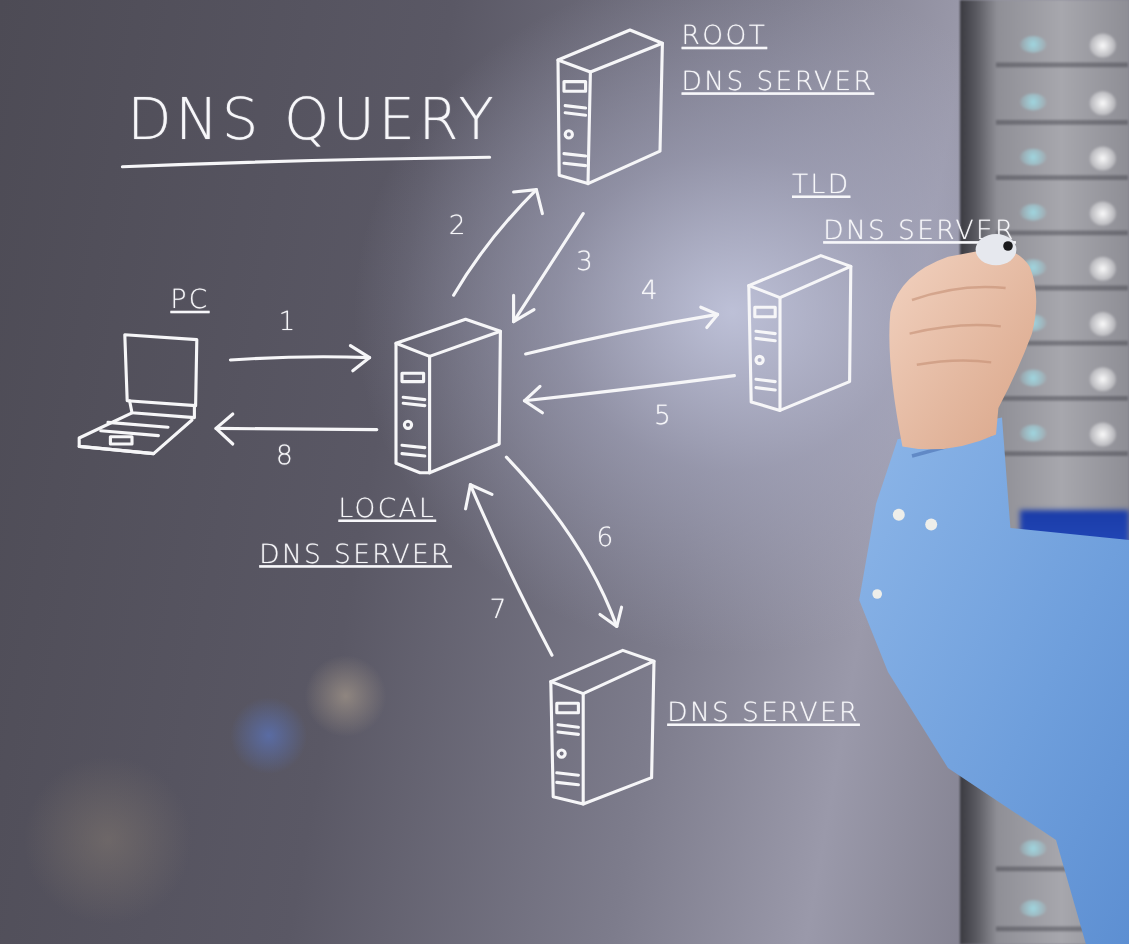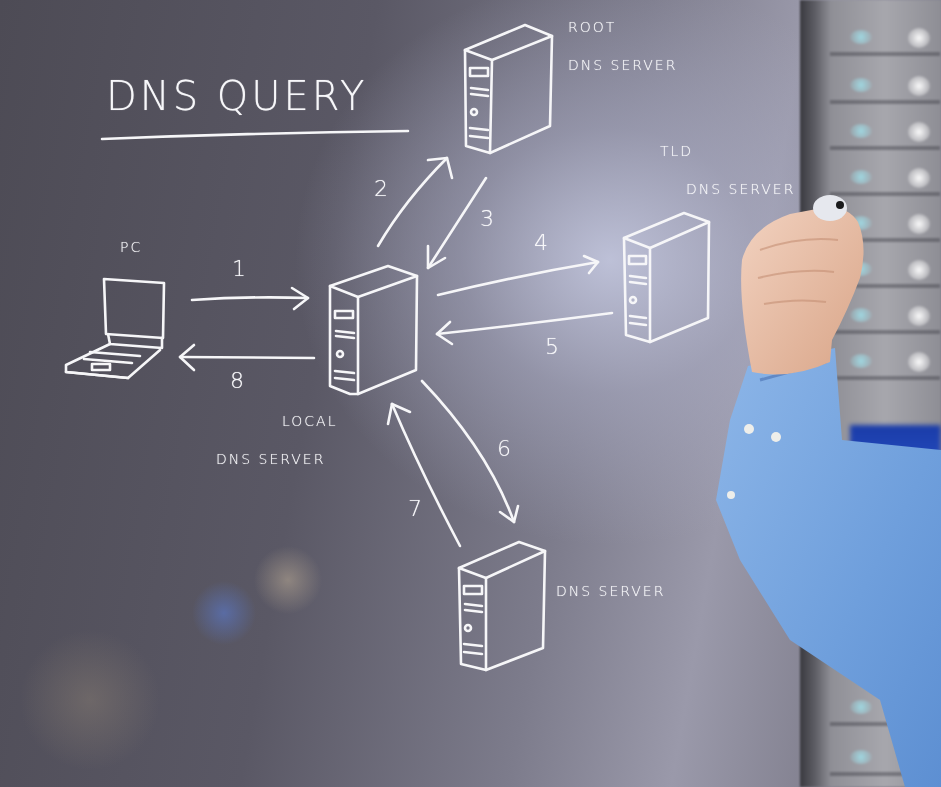--- a/index.html
+++ b/index.html
@@ -32,22 +32,22 @@
 
   svg.chalk { position: absolute; left: 0; top: 0; }
   .chalk path, .chalk line, .chalk rect, .chalk circle, .chalk polyline, .chalk ellipse {
     fill: none; stroke: #f6f6f8; stroke-width: 2.6; stroke-linecap: round; stroke-linejoin: round;
   }
   .lbl {
     position: absolute; color: #f7f7fa; font-family: "DejaVu Sans", sans-serif;
     font-weight: 300; letter-spacing: 2px; white-space: nowrap; line-height: 1;
     text-shadow: 0 0 1px rgba(255,255,255,0.6);
   }
-  .title { font-size: 40px; letter-spacing: 3px; font-weight: 300; }
-  .name { font-size: 14px; }
+  .title { font-size: 48px; letter-spacing: 3px; font-weight: 300; }
+  .name { font-size: 22px; text-decoration: underline; }
   .step { font-size: 22px; letter-spacing: 0; }
 
   
   .arm { position: absolute; }
 </style>
 </head>
 <body>
 
 <div id="stage">
 
@@ -194,21 +194,21 @@
 
     <g>
       <path d="M460 546 Q420 470 392 404"></path>
       <path d="M392 404 L388 424"></path>
         <path d="M392 404 L410 412"></path>
     </g>
   </svg>
 
   <div class="lbl title" style="left:106px;top:76px;">DNS QUERY</div>
 
-  <div class="lbl name" style="left:120px;top:240px;">PC</div>
+  <div class="lbl name" style="left:142px;top:240px;">PC</div>
 
   <div class="lbl name" style="left:282px;top:414px;">LOCAL</div>
   <div class="lbl name" style="left:216px;top:452px;">DNS SERVER</div>
 
   <div class="lbl name" style="left:568px;top:20px;">ROOT</div>
   <div class="lbl name" style="left:568px;top:58px;">DNS SERVER</div>
 
   <div class="lbl name" style="left:660px;top:144px;">TLD</div>
   <div class="lbl name" style="left:686px;top:182px;">DNS SERVER</div>
 

